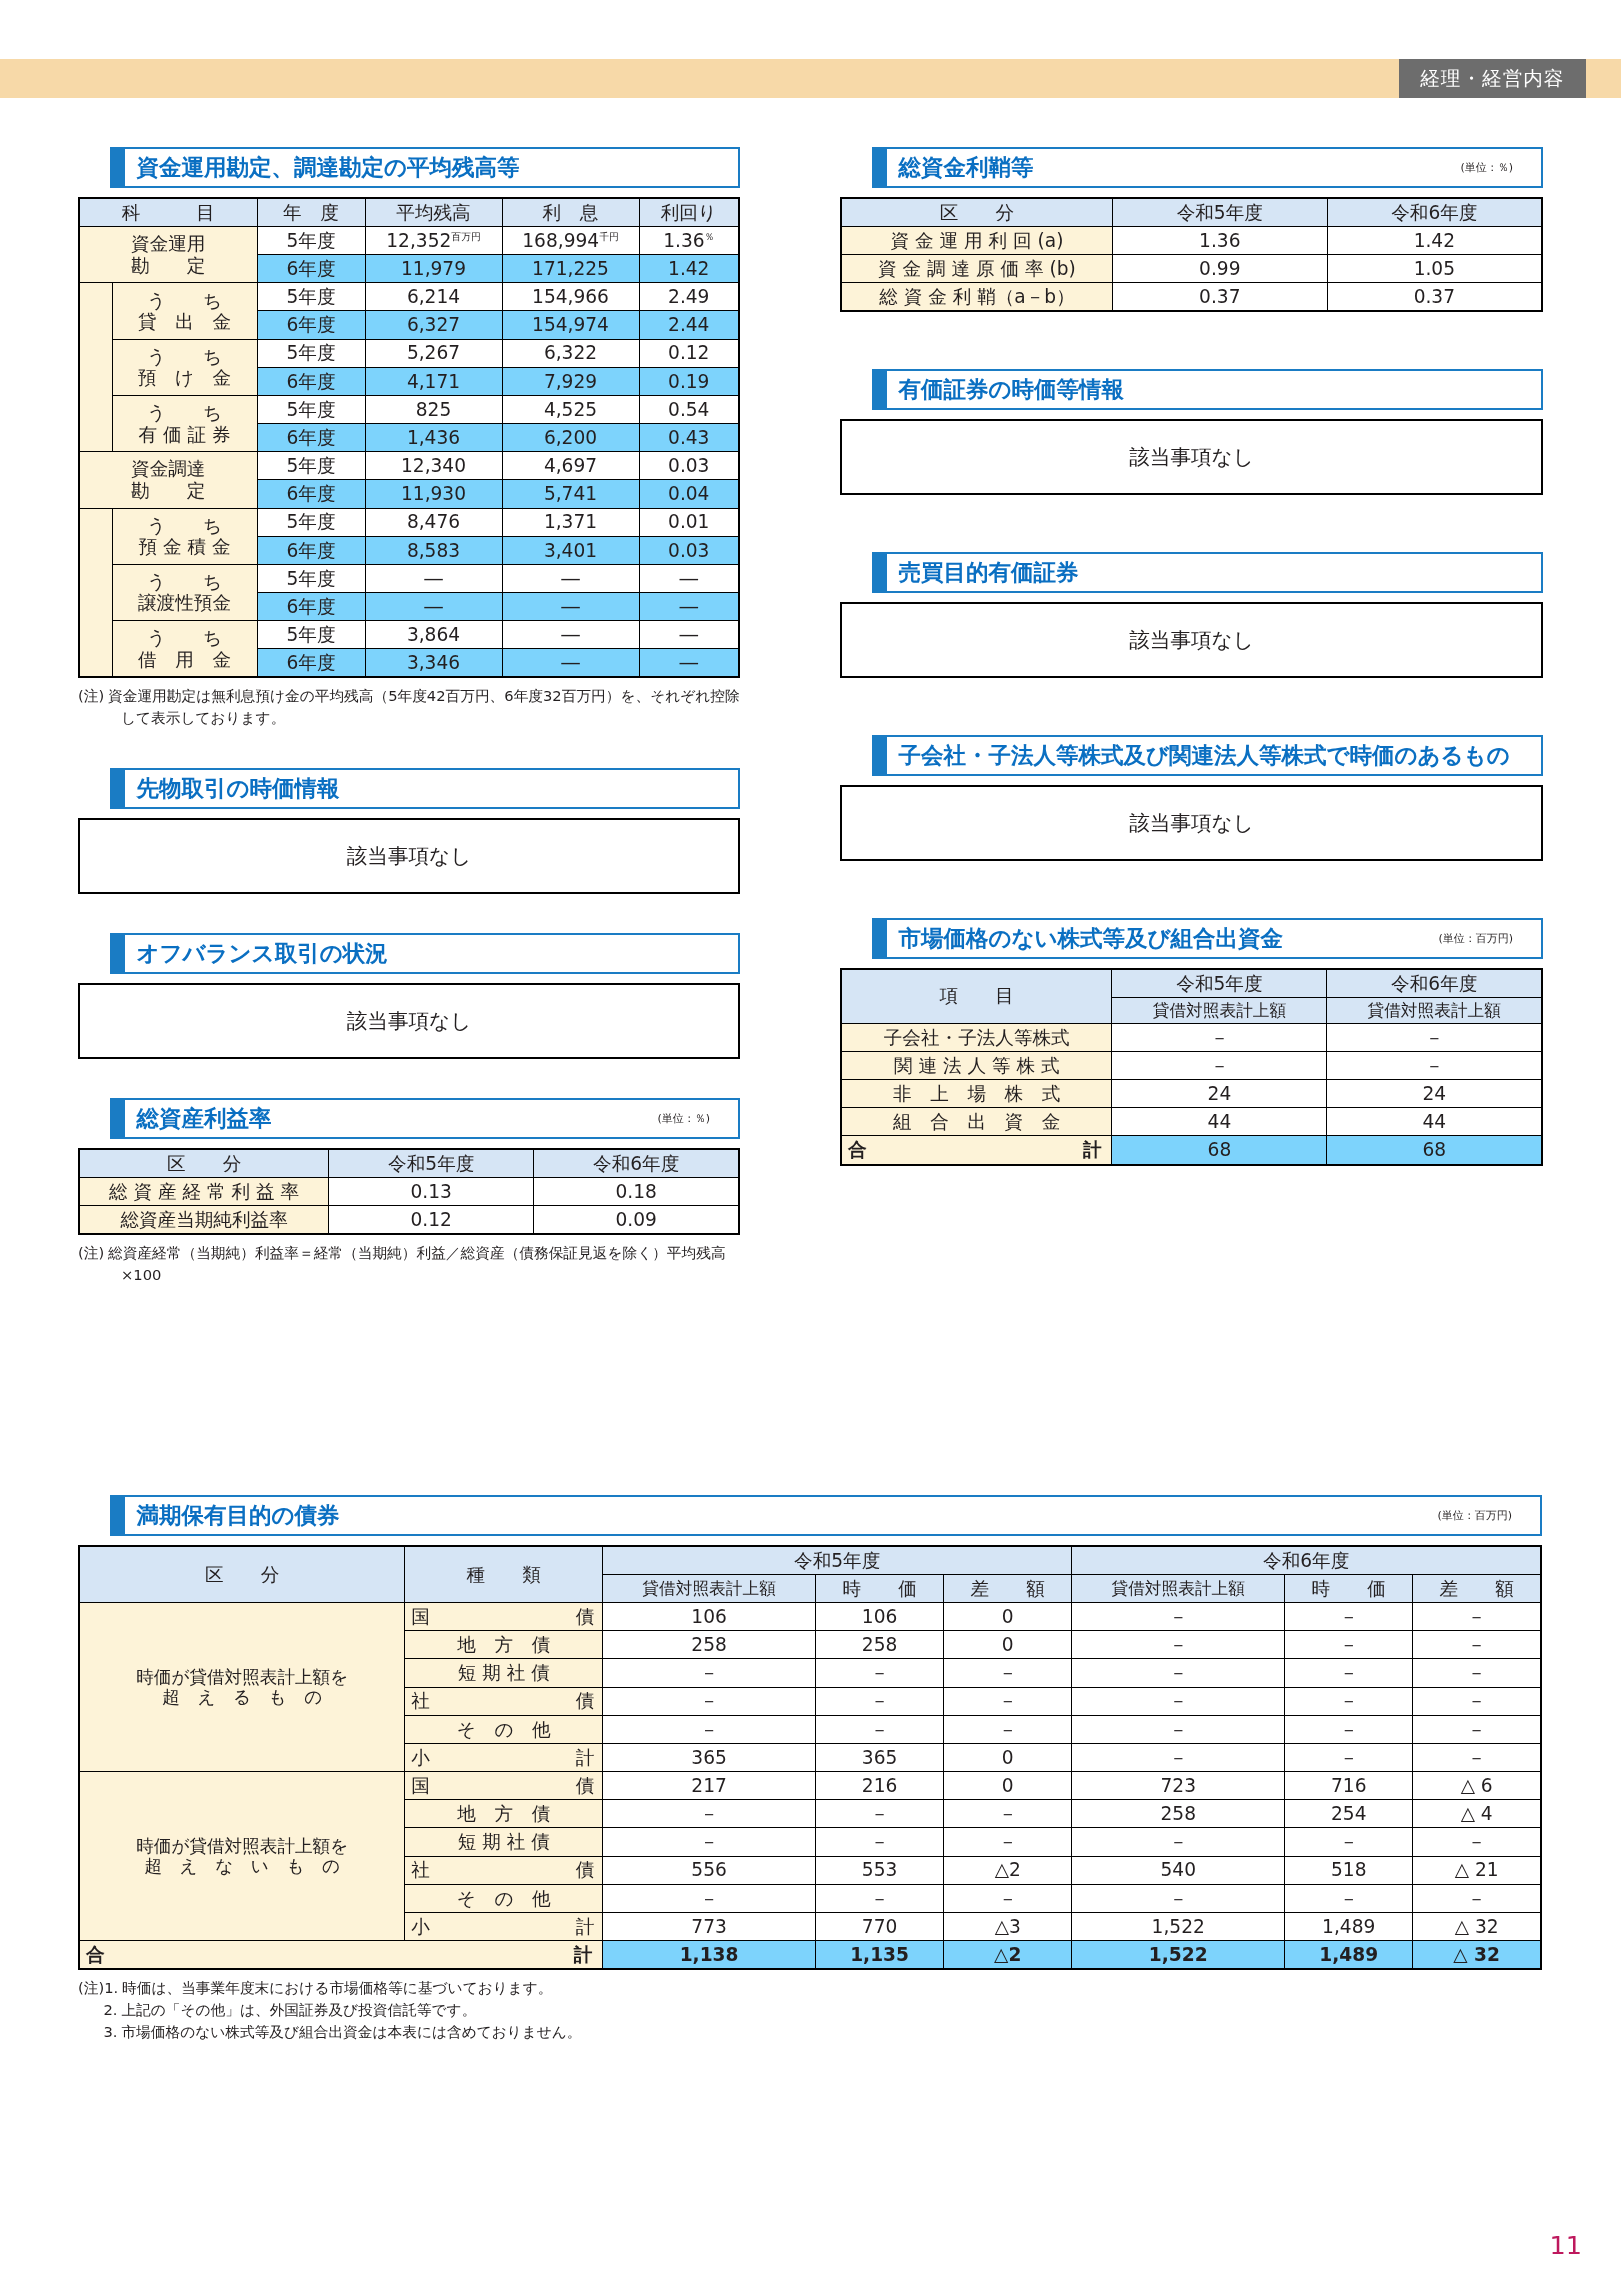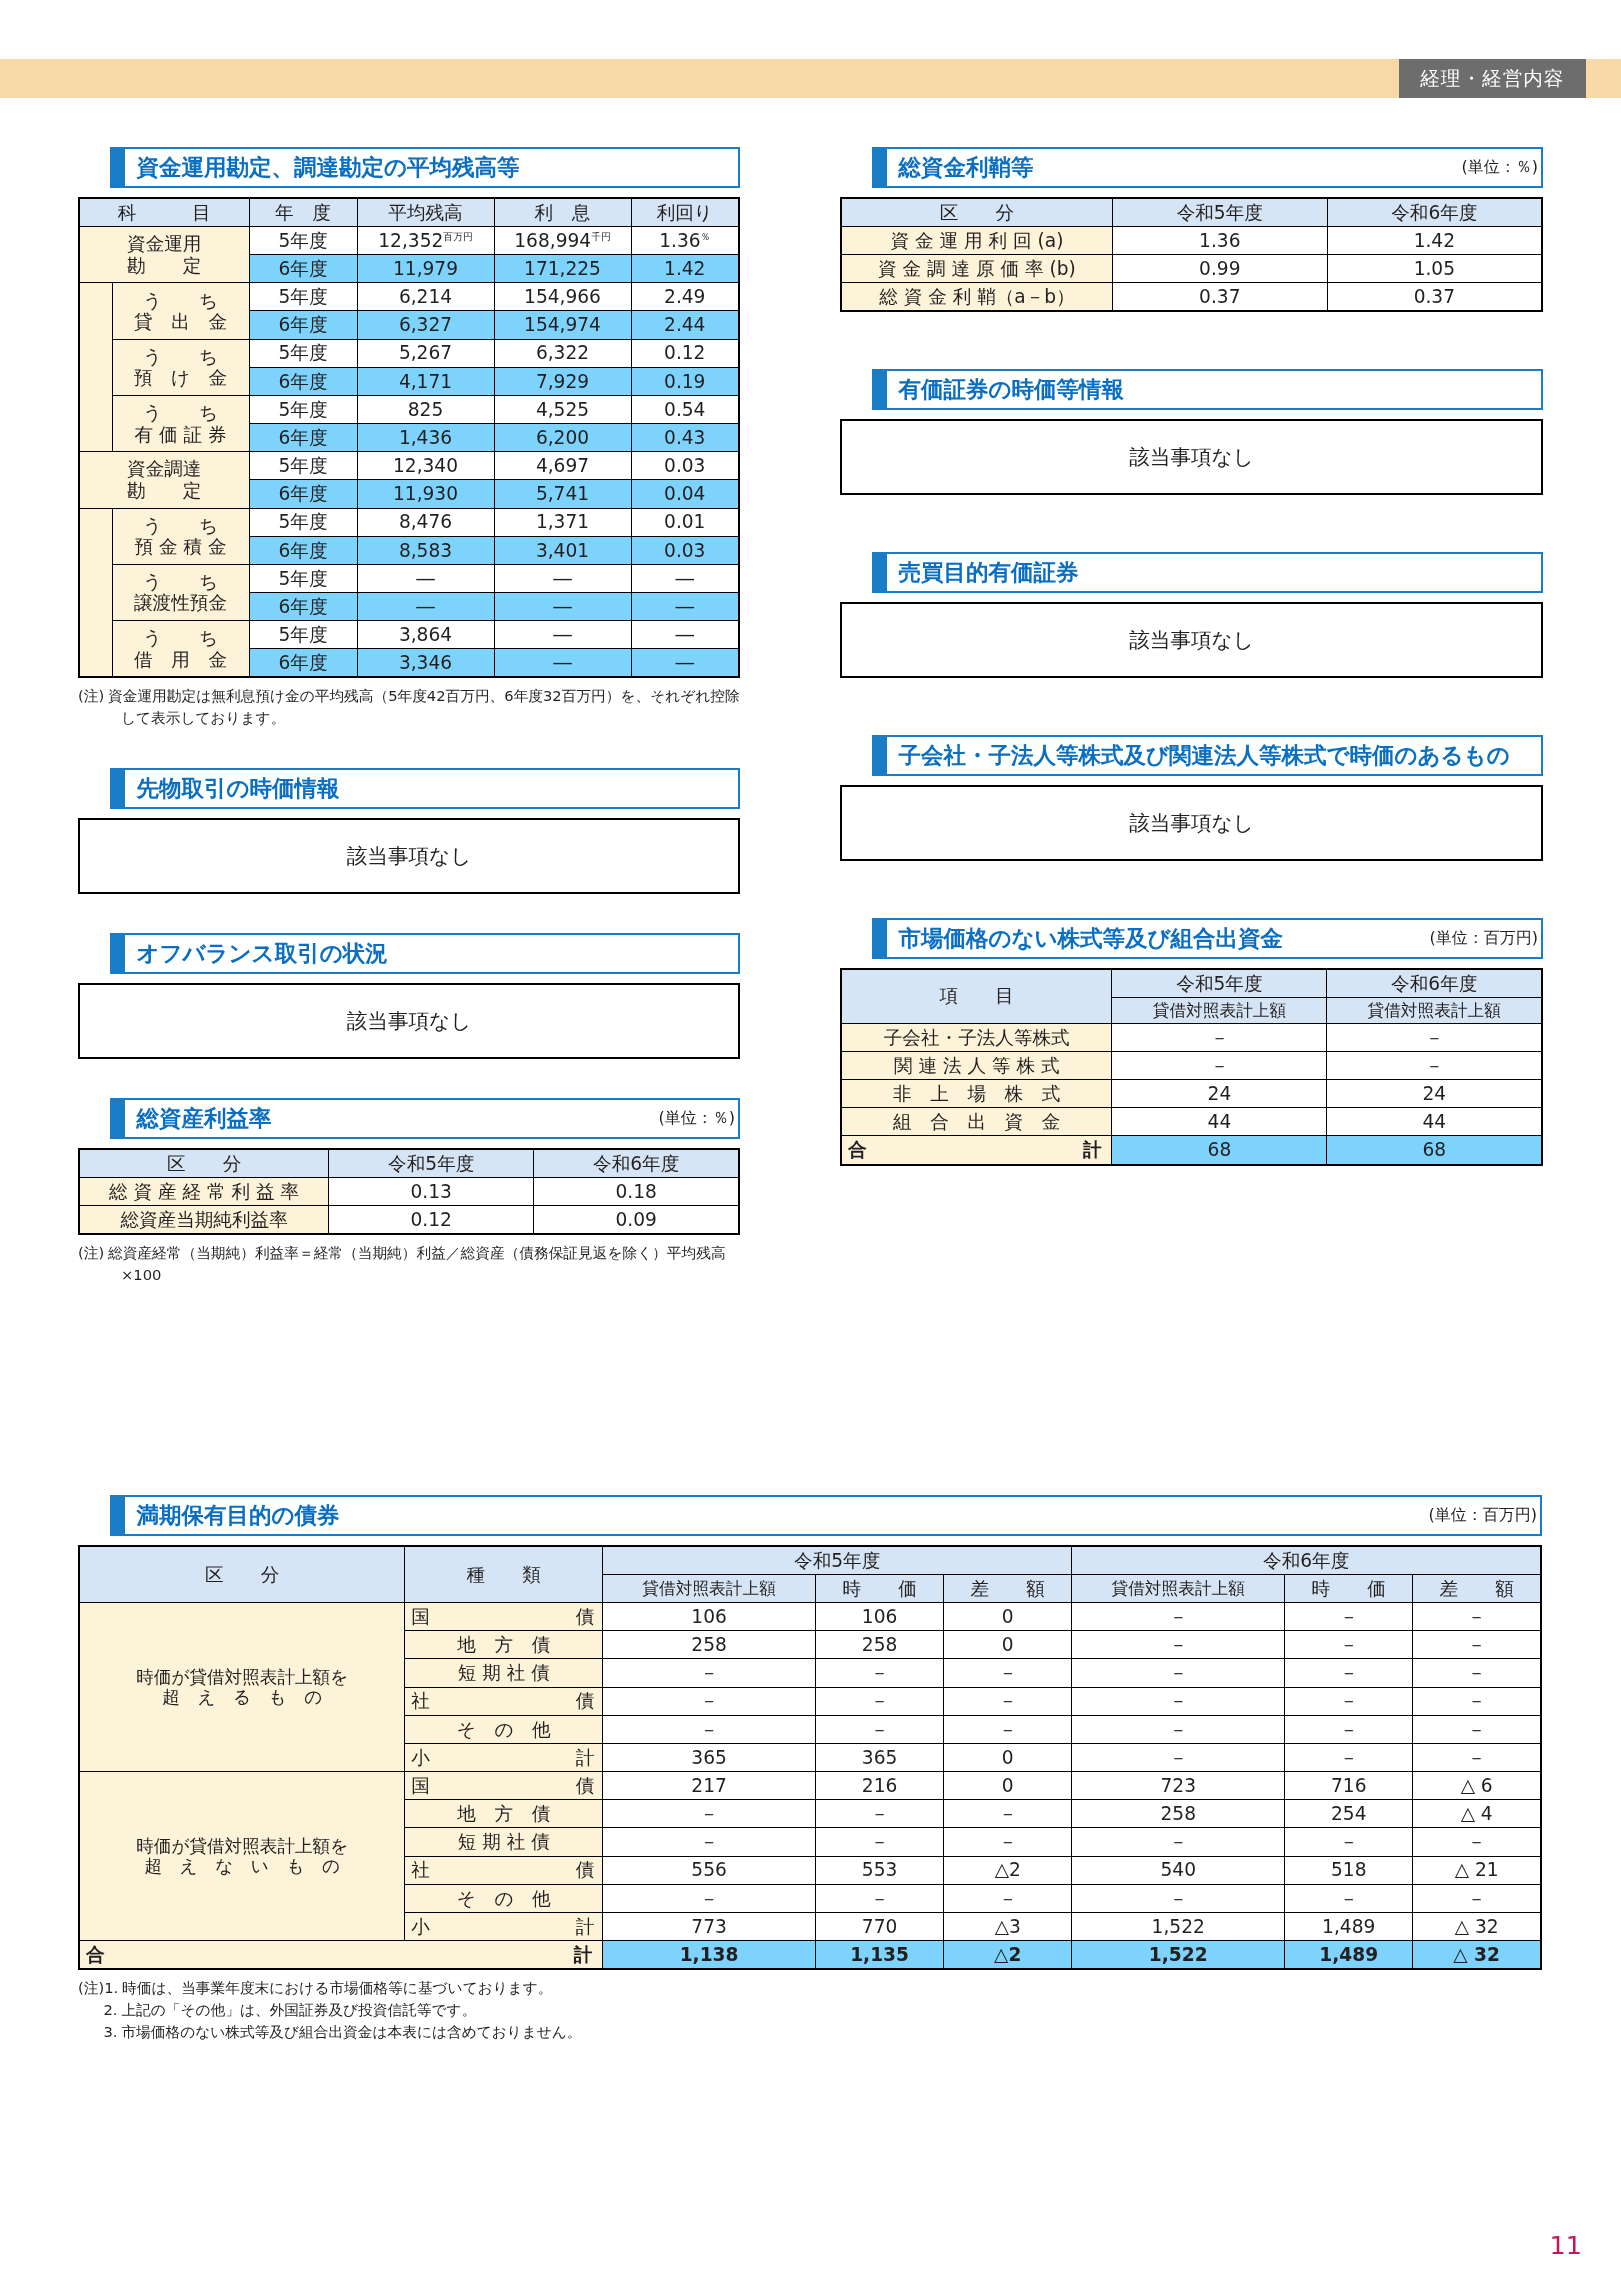--- a/index.html
+++ b/index.html
@@ -41,22 +41,22 @@
     display:flex; align-items:center;
     margin-bottom:8.8px;
     margin-left:32px;
   }
   .sec .bar { width:12.7px; align-self:stretch; background:#1a7cc4; flex:0 0 12.7px; }
   .sec .txt {
     color:#0a6fc2; font-weight:bold; font-size:22.5px;
     padding-left:11.8px; white-space:nowrap; letter-spacing:0px;
   }
   .sec .unit {
-    margin-left:auto; padding-right:3px;
-    color:#231f20; font-weight:normal; font-size:16px; white-space:nowrap;
+    margin-left:auto; padding-right:28px;
+    color:#231f20; font-weight:normal; font-size:11px; white-space:nowrap;
   }
 
   
   table.t {
     border-collapse:collapse;
     width:100%;
     background:#fff;
   }
   table.t th, table.t td {
     border:1px solid #000;
@@ -108,21 +108,21 @@
     <div class="txt">資金運用勘定、調達勘定の平均残高等</div>
   </div>
 
   <table class="t outer" id="funds-table">
     <thead>
       <tr>
         <th colspan="2" style="width:196px">科　　　目</th>
         <th style="width:108px">年　度</th>
         <th style="width:137px">平均残高</th>
         <th style="width:137px">利　息</th>
-        <th style="width:108px">利回り</th>
+        <th style="width:100px">利回り</th>
       </tr>
     </thead>
     <tbody id="funds-body">
         <tr>
           <td class="lbl" colspan="2" rowspan="2">資金運用<br>勘　　定</td>
           <td>5年度</td>
           <td class="num">12,352<span class="sup">百万円</span></td>
           <td class="num">168,994<span class="sup">千円</span></td>
           <td class="num">1.36<span class="sup">％</span></td>
         </tr>

